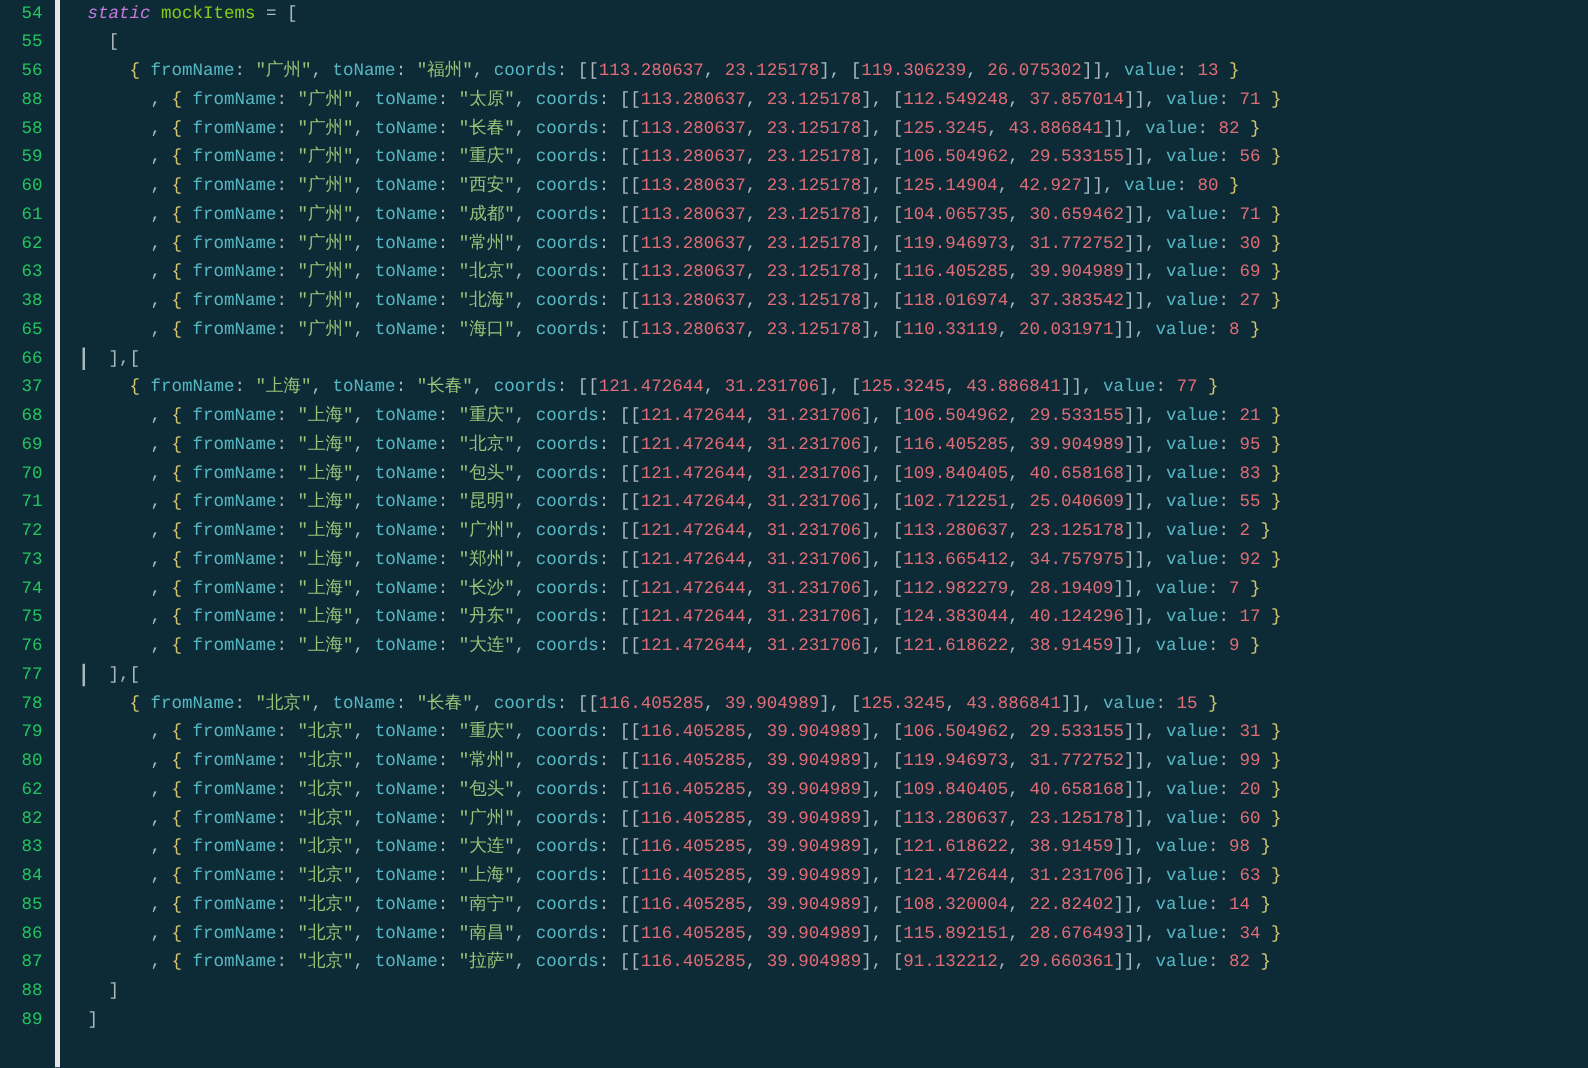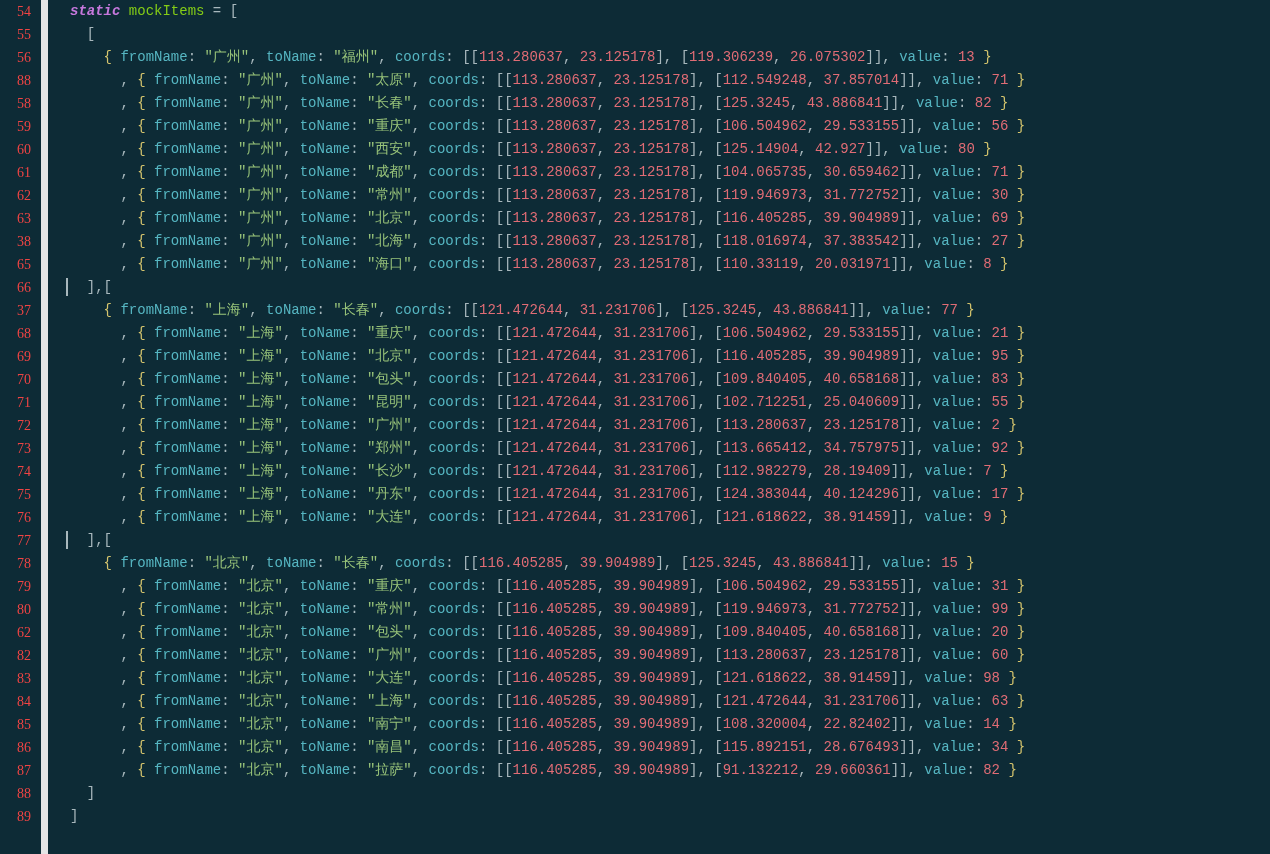--- a/index.html
+++ b/index.html
@@ -10,33 +10,32 @@
   line-height: 23px;
   color: #d4d4d4;
   overflow-x: auto;
 }
 .editor { display: flex; min-height: 100vh; }
 .gutter {
   flex-shrink: 0;
   width: 48px;
   text-align: right;
   padding-right: 10px;
-  color: #ef4444;
+  color: #22c55e;
   user-select: none;
-  border-right: 7px solid #e5e5e5;
-  font-family: Liberation Serif, serif;
+  border-right: 4px solid #e5e5e5;
 }
 .gutter .ln { height: 23px; }
 .code {
   flex: 1;
   padding-left: 22px;
   white-space: pre;
 }
 .code .cl { height: 23px; }
-.kw { color: #c678dd; font-weight: bold; font-style: italic; }
+.kw { color: #c678dd; font-weight: normal; font-style: italic; }
 .ident { color: #84cc16; }
 .prop { color: #56b6c2; }
 .str { color: #98c379; }
 .num { color: #e06c75; }
 .punc { color: #a8b8bd; }
 .brace { color: #d4c46d; }
 .cursor-line { position: relative; }
 .cursor-mark {
   position: absolute;
   left: -4px;

